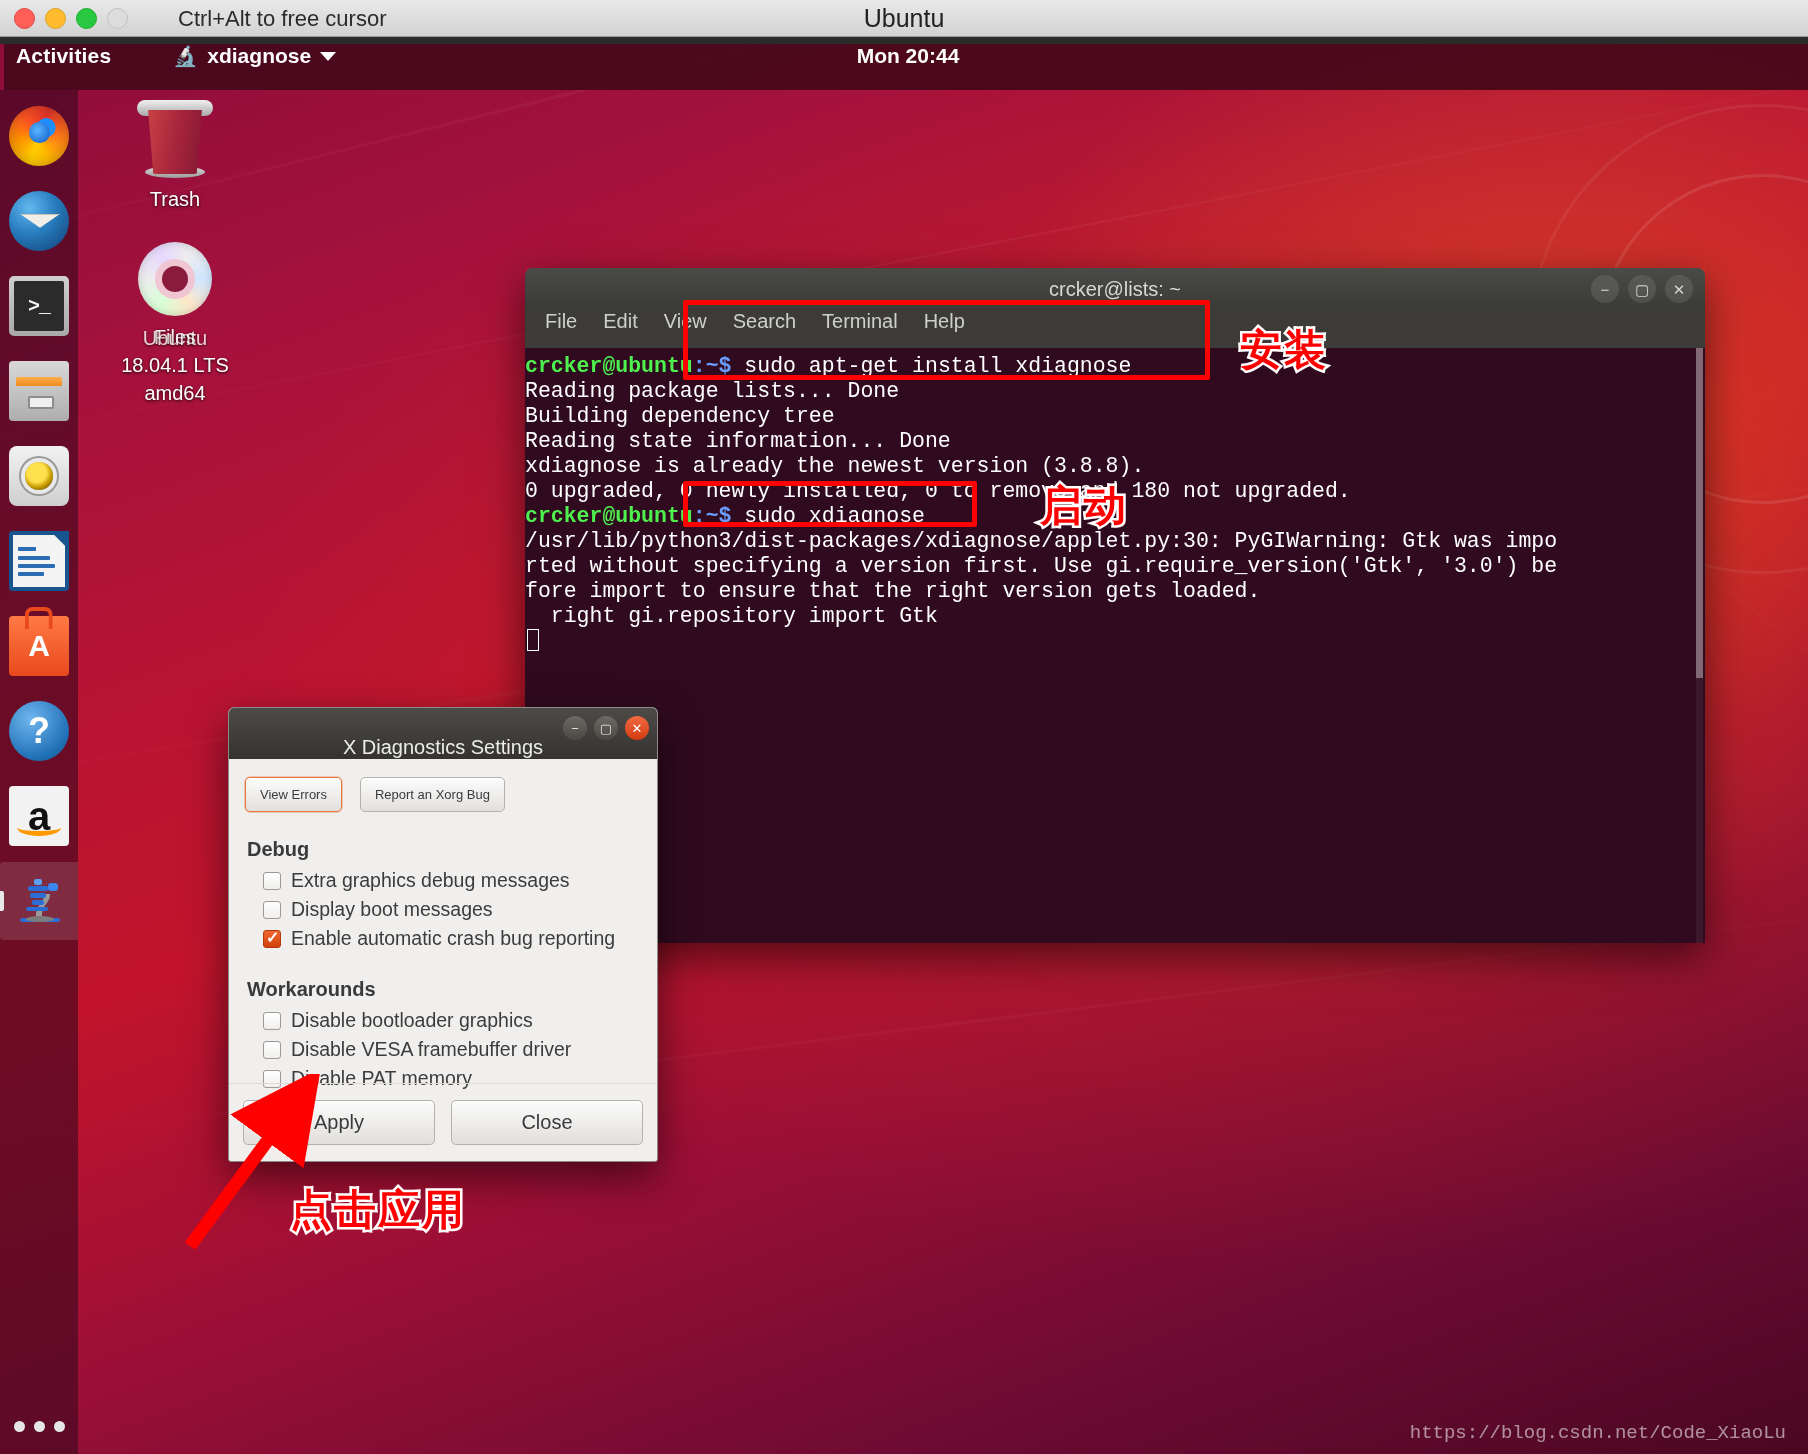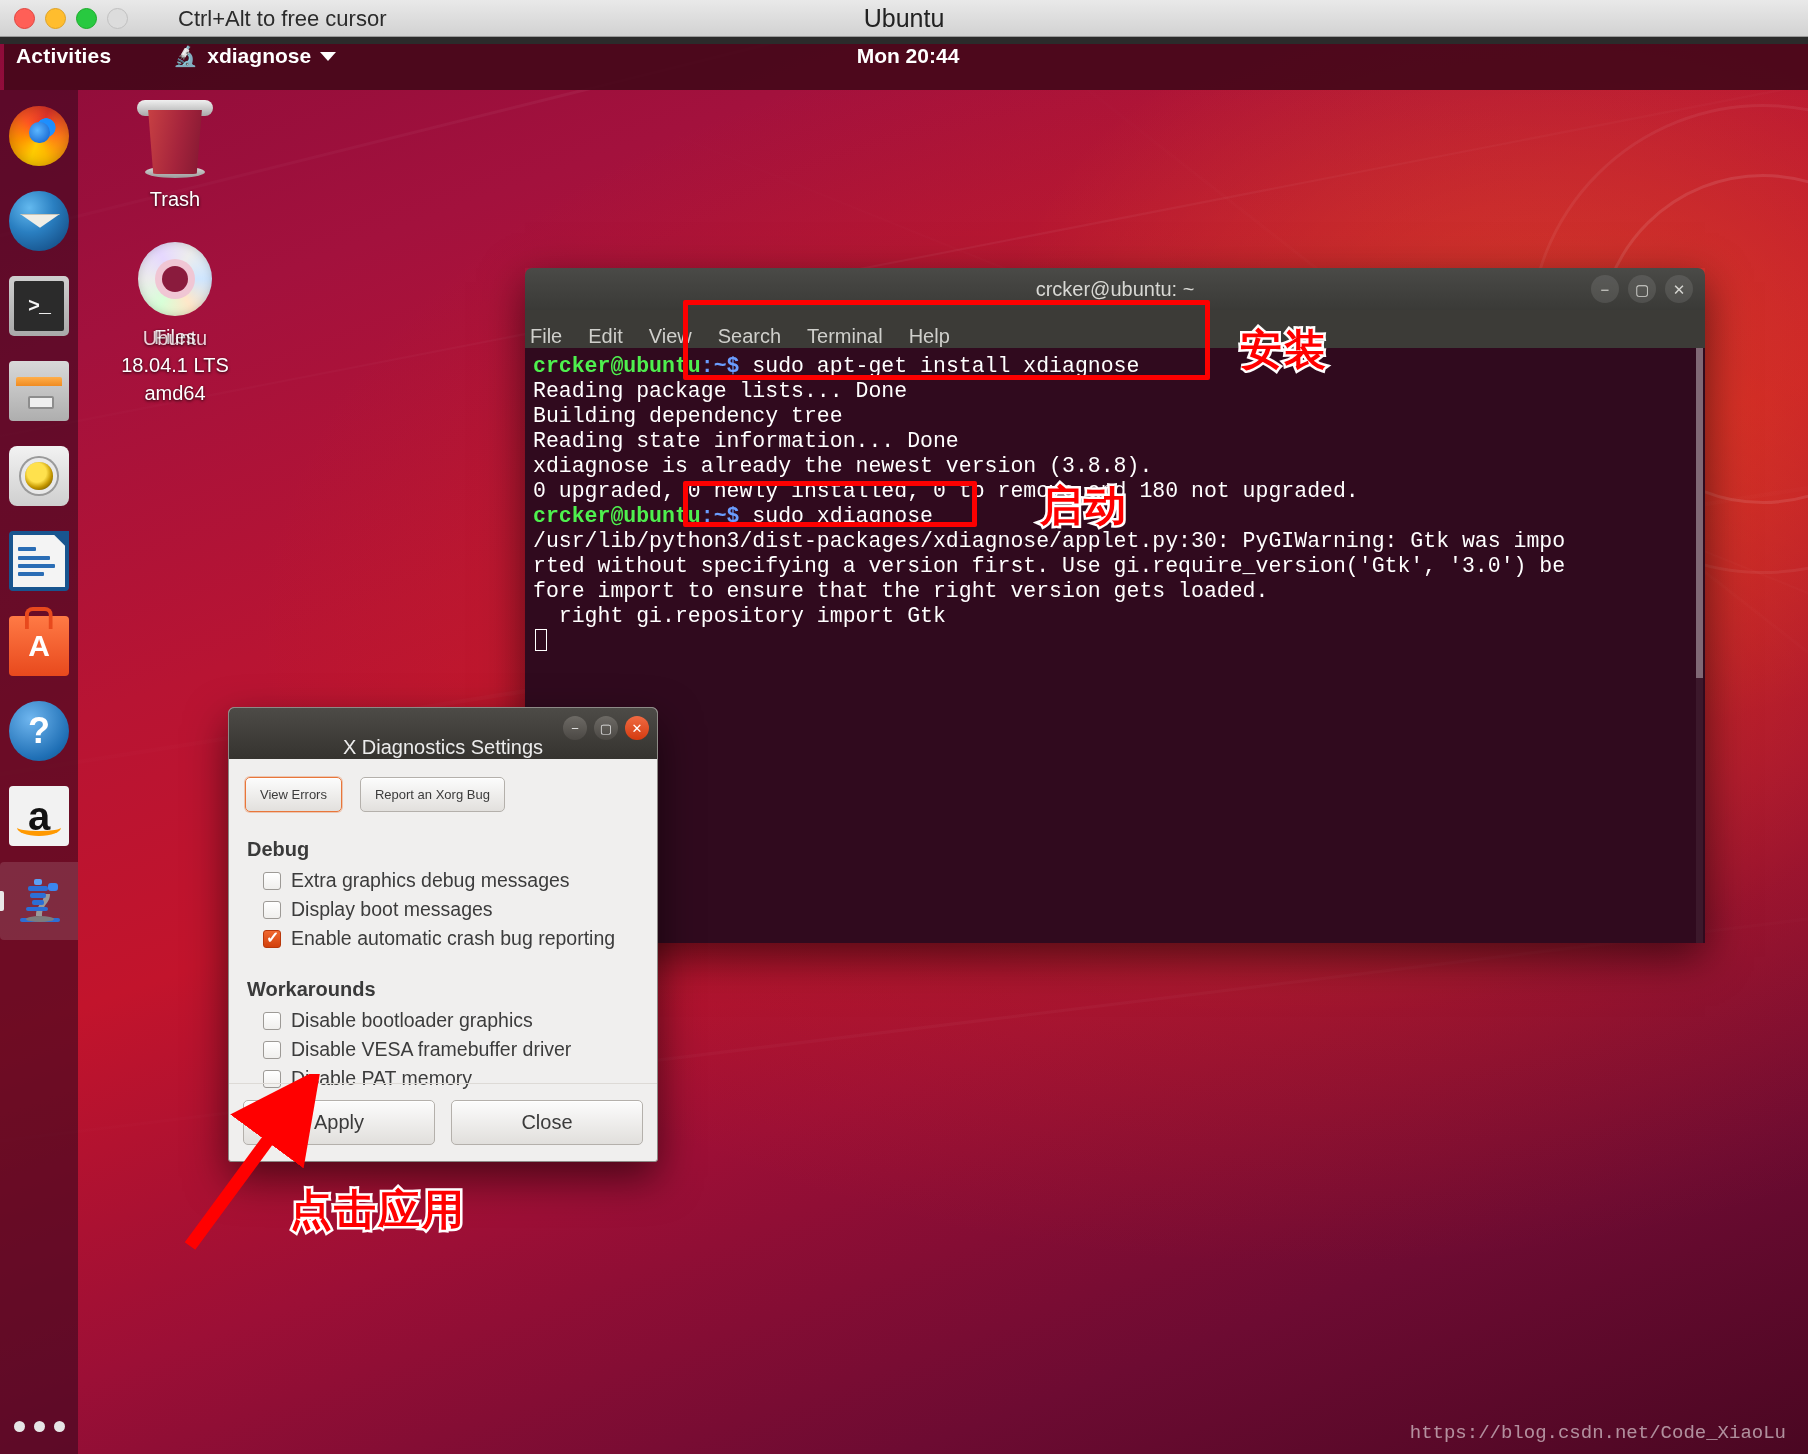--- a/index.html
+++ b/index.html
@@ -230,30 +230,30 @@
     color: #d8d8d4; font-size: 20px;
   }
   .term-btns { position: absolute; right: 12px; top: 7px; display: flex; gap: 9px; }
   .tbtn {
     width: 28px; height: 28px; border-radius: 50%;
     background: rgba(255,255,255,.10);
     display: flex; align-items: center; justify-content: center;
     color: #d5d5d1; font-size: 15px; line-height: 1;
   }
   .term-menu {
-    height: 38px; background: #3c3b37; display: flex; align-items: flex-end;
-    padding-left: 5px; gap: 26px; color: #cfcfcb; font-size: 20px;
+    height: 38px; background: #3c3b37; display: flex; align-items: flex-start;
+    padding-left: 20px; gap: 26px; color: #cfcfcb; font-size: 20px;
   }
   .term-body {
     height: 595px; background: #2c0016; background: #300A1E;
     padding: 6px 0 0 0; overflow: hidden; position: relative;
     font-family: "Liberation Mono", monospace; font-size: 21.5px; line-height: 25px;
     color: #ffffff;
   }
-  .term-line { white-space: pre; padding-left: 8px; }
+  .term-line { white-space: pre; padding-left: 0; }
   .term-green { color: #4ef04e; font-weight: bold; }
   .term-blue  { color: #6a9dff; font-weight: bold; }
   .cursor-blk {
     display: inline-block; width: 12px; height: 22px;
     border: 1px solid #ffffff; vertical-align: -4px; margin-left: 2px;
   }
   .term-scroll {
     position: absolute; right: 2px; top: 0; width: 7px; height: 595px;
     background: rgba(255,255,255,.06);
   }
@@ -440,21 +440,21 @@
     <div class="overlap-label" style="margin-top:10px;">
       <span class="ol-a">Files</span>
       <span class="ol-b">Ubuntu</span>
       <span class="ol-c">18.04.1 LTS</span>
       <span class="ol-d">amd64</span>
     </div>
   </div>
 
   <div class="term-win">
     <div class="term-title">
-      <span>crcker@ubuntu: ~</span>
+      <span>crcker@lists: ~</span>
       <div class="term-btns">
         <span class="tbtn">−</span>
         <span class="tbtn">▢</span>
         <span class="tbtn">✕</span>
       </div>
     </div>
     <div class="term-menu">
       <span>File</span>
       <span>Edit</span>
       <span>View</span>

